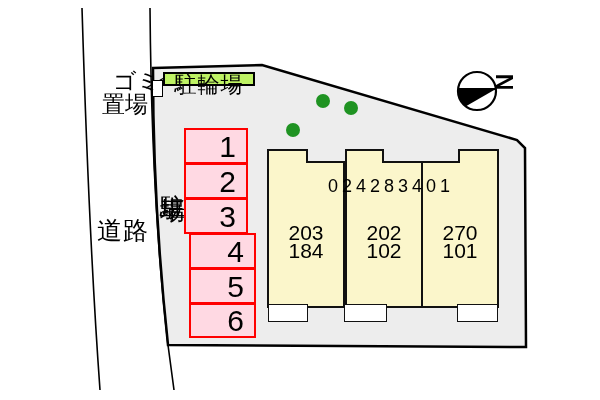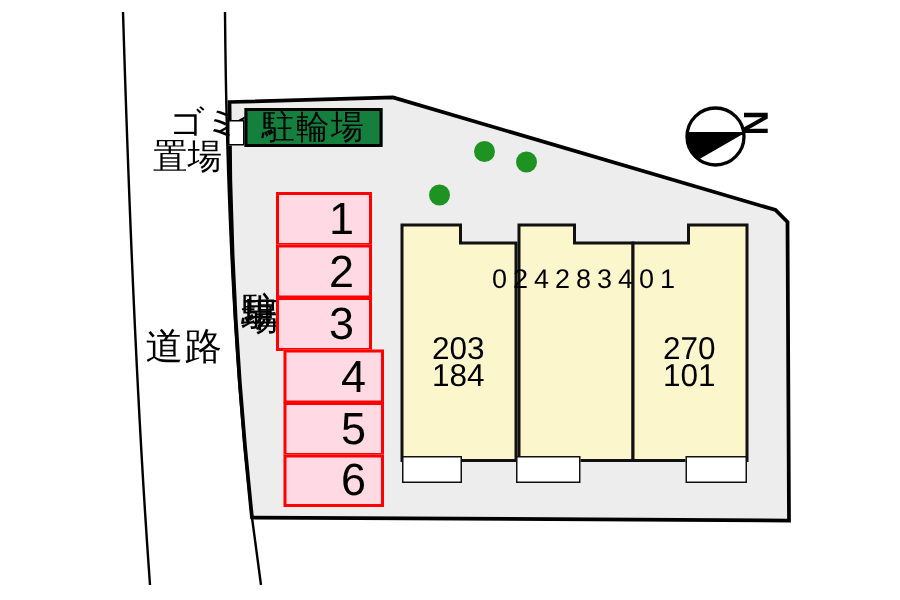--- a/index.html
+++ b/index.html
@@ -5,22 +5,22 @@
   html,body{margin:0;padding:0;background:#fff;}
   #stage{
     position:relative;width:600px;height:400px;background:#ffffff;
     font-family:"Liberation Sans","DejaVu Sans",sans-serif;
     color:#000;overflow:hidden;
   }
   #plan-svg{position:absolute;left:0;top:0;}
   .lbl{position:absolute;white-space:nowrap;color:#000;}
   .garbage-line{font-size:23px;line-height:22px;text-align:right;width:52px;}
   .bike-box{
-    position:absolute;left:163px;top:72px;width:92px;height:26px;
-    background:#15803d;border:2px solid #000;box-sizing:border-box;
+    position:absolute;left:163px;top:72px;width:92px;height:14px;
+    background:#bef264;border:2px solid #000;box-sizing:border-box;
     font-size:22px;line-height:21px;text-align:center;letter-spacing:1px;
   }
   .garbage-rect{
     position:absolute;left:152px;top:80px;width:11px;height:17px;
     background:#ffffff;border:1.5px solid #000;box-sizing:border-box;
   }
   .road-label{left:97px;top:214px;font-size:25px;letter-spacing:1px;}
   .parkinglot-label{
     left:160px;top:174px;font-size:25px;line-height:25px;
     writing-mode:vertical-rl;text-orientation:upright;letter-spacing:2px;
@@ -35,21 +35,21 @@
   .s3{left:184px;top:198px;width:64px;height:36px;line-height:33px;}
   .s4{left:189px;top:233px;width:67px;height:36px;line-height:33px;}
   .s5{left:189px;top:268px;width:67px;height:36px;line-height:33px;}
   .s6{left:189px;top:303px;width:67px;height:35px;line-height:32px;}
   .building-id{
     left:276px;top:172px;width:230px;height:28px;line-height:28px;
     font-size:18px;letter-spacing:4px;text-align:center;
   }
   .unit-label{
     position:absolute;top:224px;font-size:21px;line-height:18px;
-    color:#000;padding-left:20px;
+    text-align:center;color:#000;
   }
   .unit-label span{display:block;}
   .uA{left:268px;width:76px;}
   .uB{left:346px;width:76px;}
   .uC{left:422px;width:76px;}
   .door{
     position:absolute;top:304px;height:18px;background:#ffffff;
     border:1.5px solid #111;box-sizing:border-box;
   }
   .dA{left:268px;width:40px;}
@@ -108,20 +108,24 @@
   <div class="space s4">4</div>
   <div class="space s5">5</div>
   <div class="space s6">6</div>
 
   <div class="lbl building-id">024283401</div>
 
   <div class="unit-label uA">
     <span>203</span>
     <span>184</span>
   </div>
+  <div class="unit-label uB">
+    <span>202</span>
+    <span>102</span>
+  </div>
   <div class="unit-label uC">
     <span>270</span>
     <span>101</span>
   </div>
 
   <div class="door dA"></div>
   <div class="door dB"></div>
   <div class="door dC"></div>
 
   <div class="lbl north-label">N</div>

